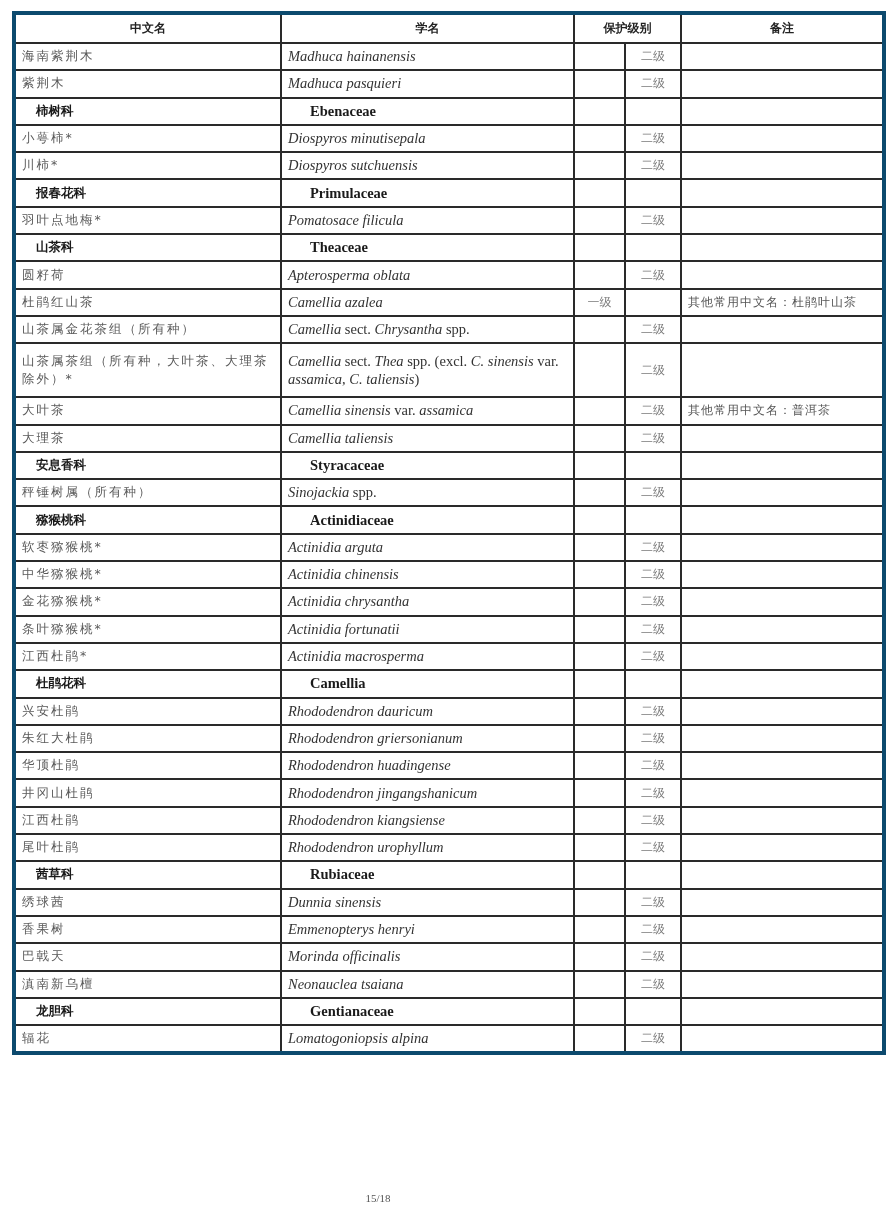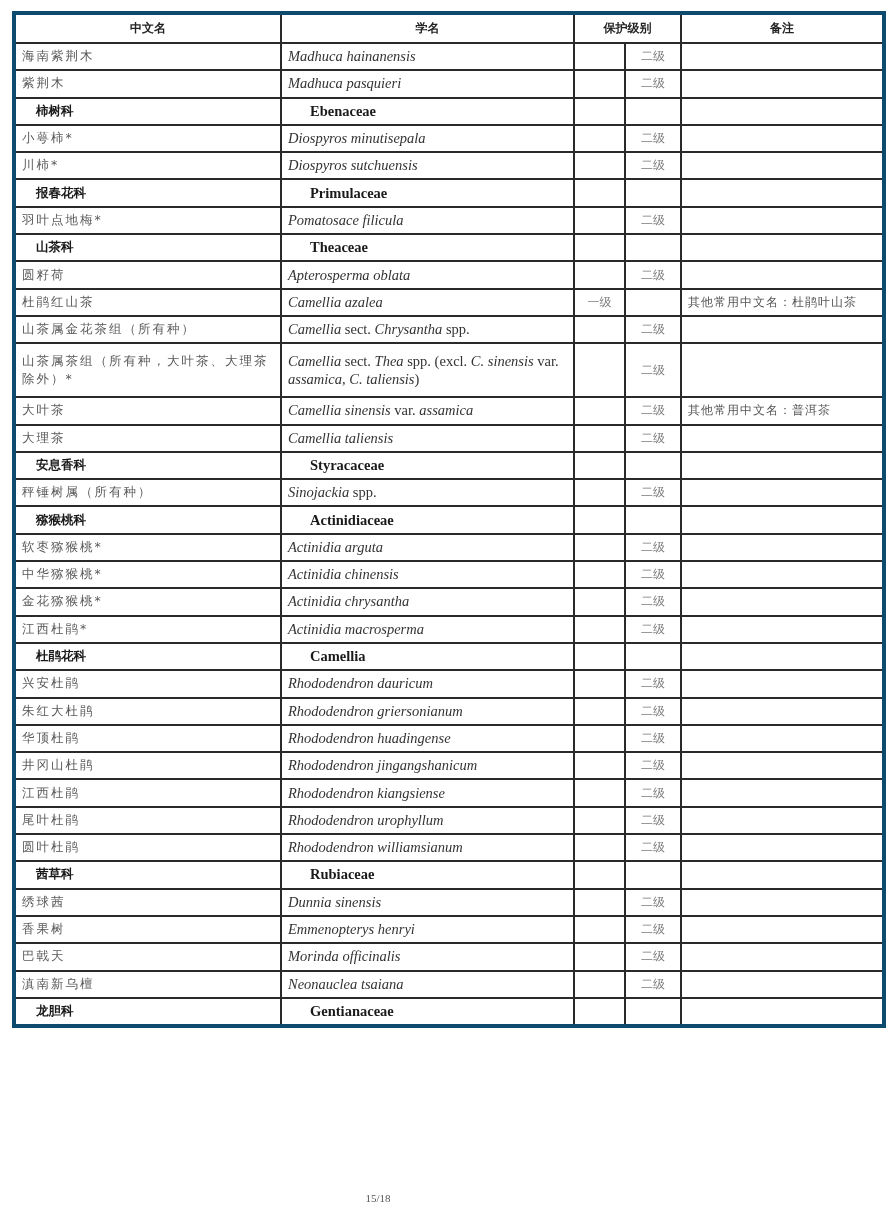--- a/index.html
+++ b/index.html
@@ -181,20 +181,27 @@
         <td class="note"></td>
       </tr>
       <tr>
         <td class="cn">金花猕猴桃*</td>
         <td class="sci"><span class="it">Actinidia chrysantha</span></td>
         <td class="lvl"></td>
         <td class="lvl">二级</td>
         <td class="note"></td>
       </tr>
       <tr>
+        <td class="cn">条叶猕猴桃*</td>
+        <td class="sci"><span class="it">Actinidia fortunatii</span></td>
+        <td class="lvl"></td>
+        <td class="lvl">二级</td>
+        <td class="note"></td>
+      </tr>
+      <tr>
         <td class="cn">江西杜鹃*</td>
         <td class="sci"><span class="it">Actinidia macrosperma</span></td>
         <td class="lvl"></td>
         <td class="lvl">二级</td>
         <td class="note"></td>
       </tr>
       <tr>
         <td class="cn family">杜鹃花科</td>
         <td class="sci family"><span>Camellia</span></td>
         <td class="lvl"></td>
@@ -237,27 +244,20 @@
         <td class="note"></td>
       </tr>
       <tr>
         <td class="cn">尾叶杜鹃</td>
         <td class="sci"><span class="it">Rhododendron urophyllum</span></td>
         <td class="lvl"></td>
         <td class="lvl">二级</td>
         <td class="note"></td>
       </tr>
       <tr>
-        <td class="cn">圆叶杜鹃</td>
-        <td class="sci"><span class="it">Rhododendron williamsianum</span></td>
-        <td class="lvl"></td>
-        <td class="lvl">二级</td>
-        <td class="note"></td>
-      </tr>
-      <tr>
         <td class="cn family">茜草科</td>
         <td class="sci family"><span>Rubiaceae</span></td>
         <td class="lvl"></td>
         <td class="lvl"></td>
         <td class="note"></td>
       </tr>
       <tr>
         <td class="cn">绣球茜</td>
         <td class="sci"><span class="it">Dunnia sinensis</span></td>
         <td class="lvl"></td>
@@ -283,18 +283,25 @@
         <td class="sci"><span class="it">Neonauclea tsaiana</span></td>
         <td class="lvl"></td>
         <td class="lvl">二级</td>
         <td class="note"></td>
       </tr>
       <tr>
         <td class="cn family">龙胆科</td>
         <td class="sci family"><span>Gentianaceae</span></td>
         <td class="lvl"></td>
         <td class="lvl"></td>
+        <td class="note"></td>
+      </tr>
+      <tr>
+        <td class="cn">辐花</td>
+        <td class="sci"><span class="it">Lomatogoniopsis alpina</span></td>
+        <td class="lvl"></td>
+        <td class="lvl">二级</td>
         <td class="note"></td>
       </tr>
     </tbody>
 </table>
 
 <div class="page-num">15/18</div>
 
 </body></html>

